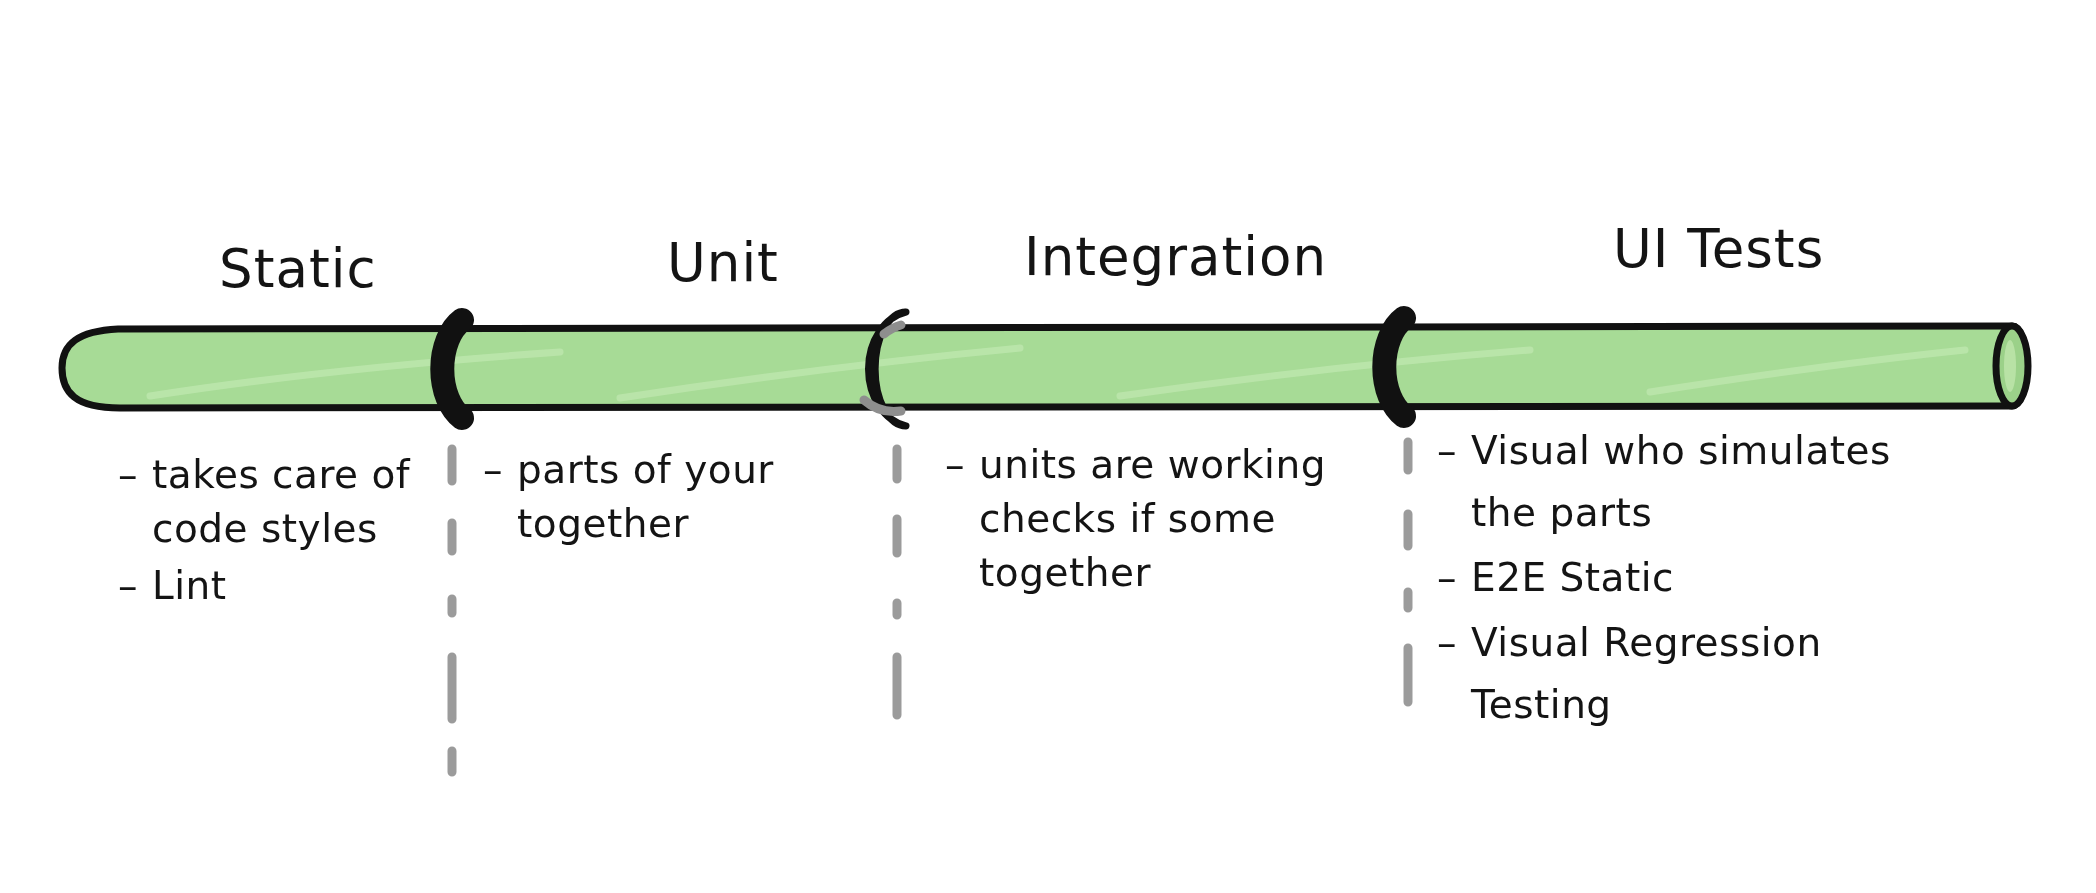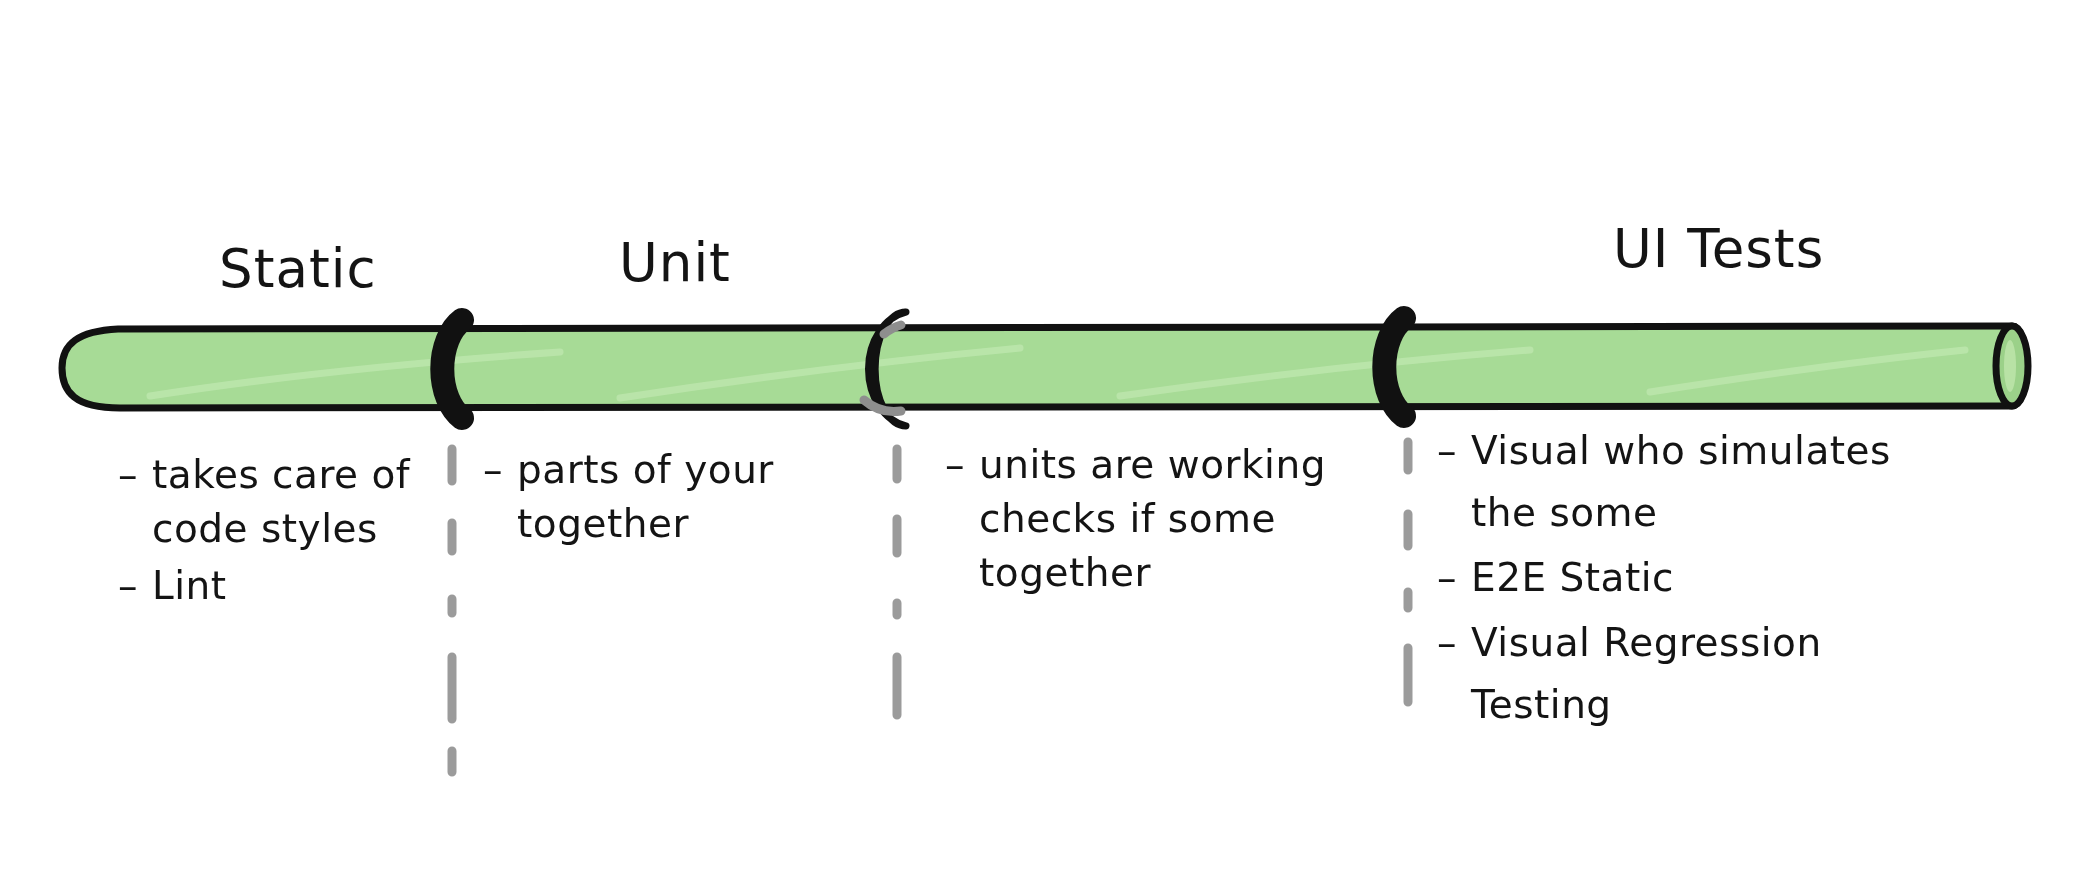--- a/index.html
+++ b/index.html
@@ -69,21 +69,22 @@
     <path d="M 1404 318 A 34 54 0 0 0 1404 416" fill="none" class="ink" stroke-width="24" stroke-linecap="round"></path>
 
     <g stroke-width="9" stroke-linecap="round" fill="none" stroke="#9b9b9b">
       <line x1="452" y1="449" x2="452" y2="772" stroke-dasharray="32 42 28 48 14 44 62"></line>
       <line x1="897" y1="449" x2="897" y2="735" stroke-dasharray="30 40 34 50 12 42 58"></line>
       <line x1="1408" y1="442" x2="1408" y2="722" stroke-dasharray="28 44 32 46 16 40 54"></line>
     </g>
   </svg>
 
   <div class="section-title" style="left:183px;top:238px;">Static</div>
-  <div class="section-title" style="left:583px;top:232px;">Unit</div>
+  <div class="section-title" style="left:631px;top:232px;">Unit</div>
+  <div class="section-title" style="left:988px;top:226px;">Integration</div>
   <div class="section-title" style="left:1577px;top:218px;">UI Tests</div>
 
   <div class="notes" style="left:118px;top:448px;">
     <div class="bullet">
       <span class="dash">–</span>
       <div class="lines">
         <div>takes care of</div>
         <div>code styles</div>
       </div>
     </div>
@@ -114,21 +115,21 @@
         <div>together</div>
       </div>
     </div>
   </div>
 
   <div class="notes lh-lg" style="left:1437px;top:420px;">
     <div class="bullet">
       <span class="dash">–</span>
       <div class="lines">
         <div>Visual who simulates</div>
-        <div>the some</div>
+        <div>the parts</div>
       </div>
     </div>
     <div class="bullet">
       <span class="dash">–</span>
       <div class="lines">
         <div>E2E Static</div>
       </div>
     </div>
     <div class="bullet">
       <span class="dash">–</span>

